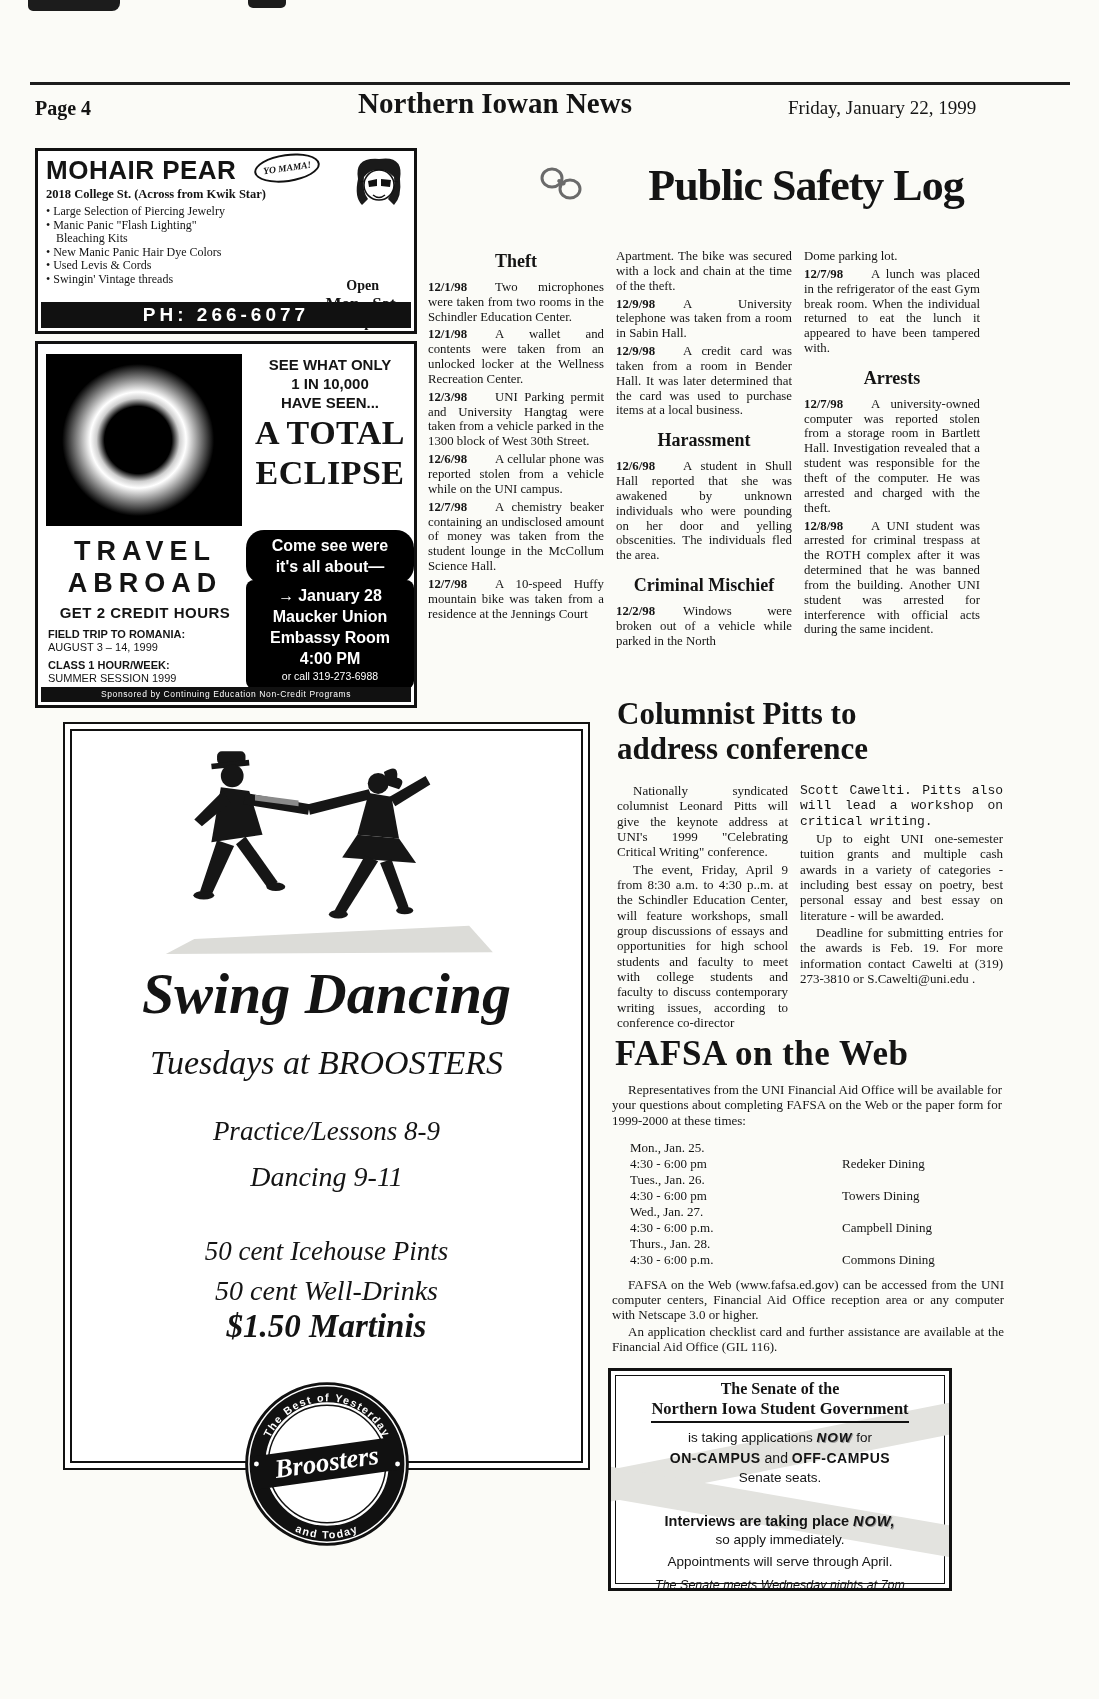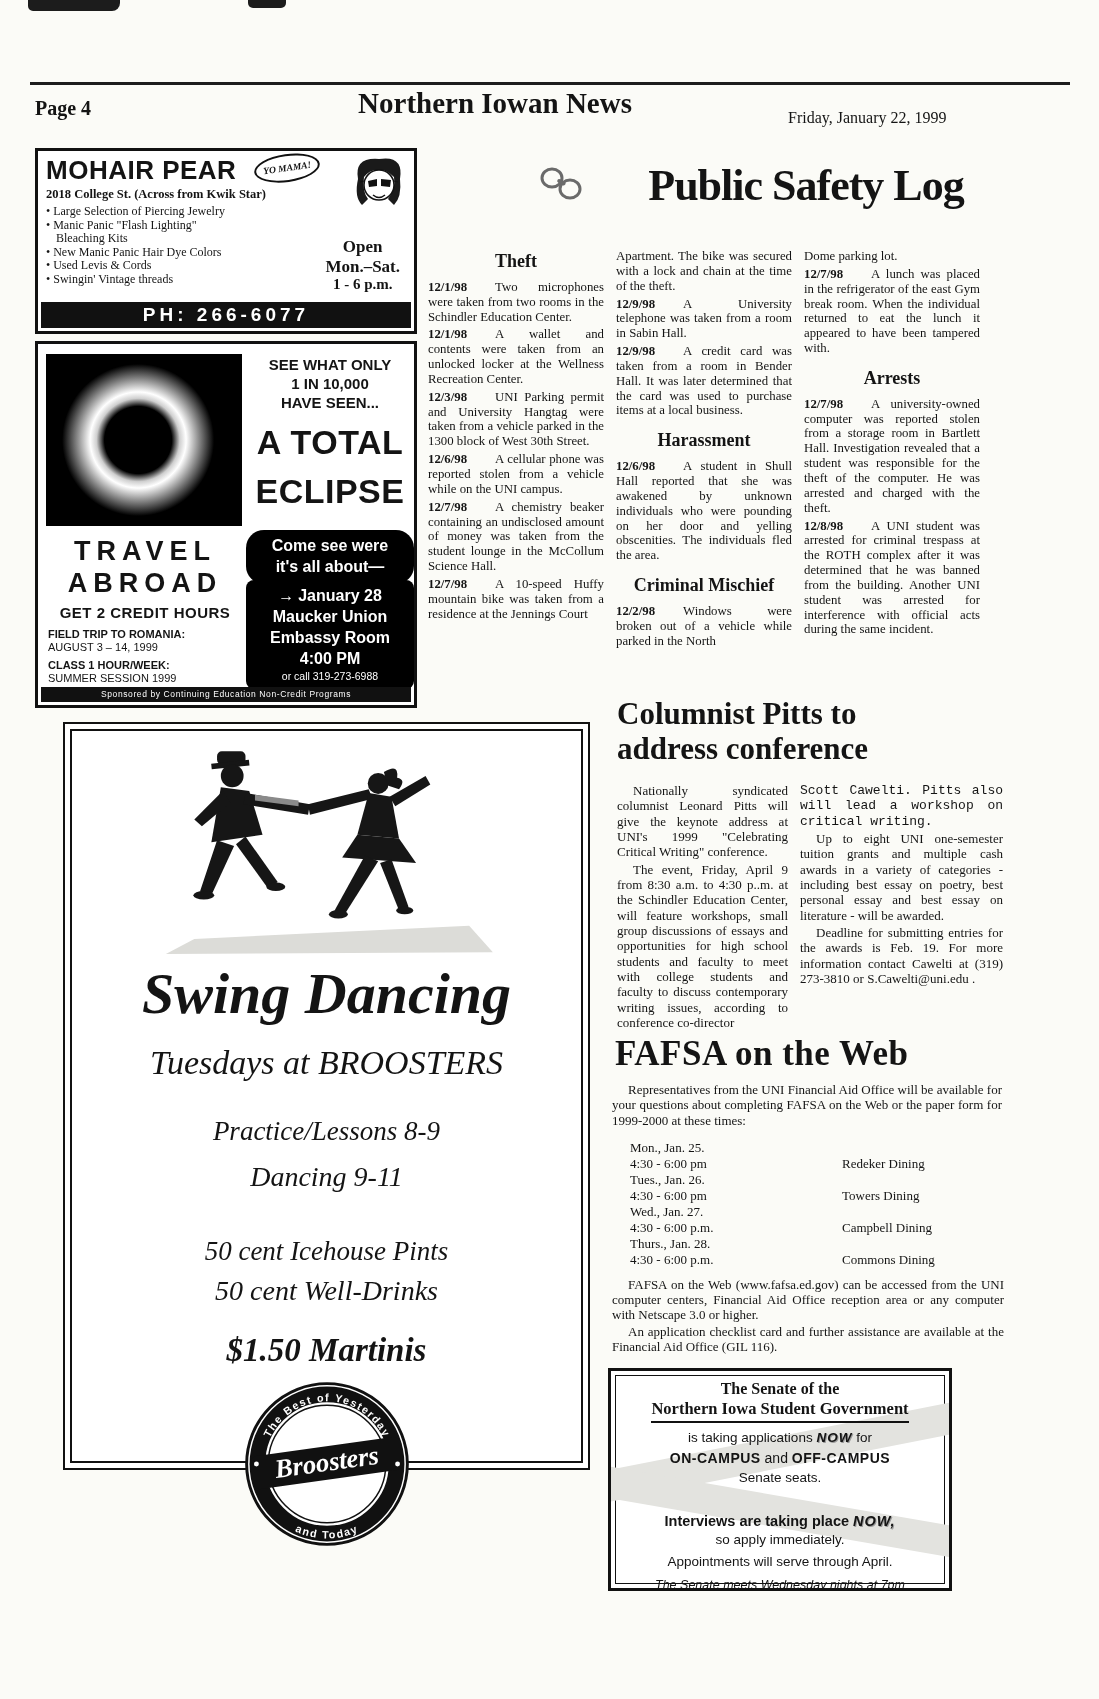--- a/index.html
+++ b/index.html
@@ -10,49 +10,49 @@
     font-family:"Liberation Serif", serif;
   }
   .artifact { position:absolute; background:#1c1c1c; }
   .a1 { left:28px; top:0; width:92px; height:11px; border-radius:0 0 8px 5px; }
   .a2 { left:248px; top:0; width:38px; height:8px; border-radius:0 0 5px 5px; }
 
   
   .masthead { position:absolute; left:30px; top:82px; width:1040px; height:46px; border-top:3px solid #1d1d1d; }
   .mh-page { position:absolute; left:5px; top:12px; font-size:20px; font-weight:bold; }
   .mh-title { position:absolute; left:240px; top:2px; width:450px; text-align:center; font-size:29px; font-weight:bold; }
-  .mh-date { position:absolute; left:758px; top:12px; font-size:16px;margin-top:12px; }
+  .mh-date { position:absolute; left:758px; top:12px; font-size:19px; }
 
   
   .mohair { position:absolute; left:35px; top:148px; width:382px; height:186px; border:3px solid #111; background:#fff; }
   .mo-row { position:relative; padding:4px 8px 0; }
   .mo-name { font-family:"Liberation Sans", sans-serif; font-weight:bold; font-size:26px; letter-spacing:0.5px; }
   .mo-badge { position:absolute; left:216px; top:3px; border:2px solid #111; border-radius:50%;
               padding:7px 7px; font-size:9.5px; font-weight:bold; font-style:italic; transform:rotate(-8deg); background:#fff; }
   .mo-face { position:absolute; right:4px; top:2px; }
   .mo-addr { font-weight:bold; font-size:12.5px; padding:1px 8px 0; }
   .mo-bullets { list-style:none; padding:3px 8px 0; width:215px; }
   .mo-bullets li { font-size:12px; line-height:1.13; padding-left:10px; text-indent:-10px; }
   .mo-hours { position:absolute; right:14px; top:86px; text-align:center; font-weight:bold; line-height:1.15; }
-  .mo-open { font-size:17px; }
+  .mo-open { font-size:14px;margin-top:41px; }
   .mo-days { font-size:17px; }
   .mo-time { font-size:15px; }
   .mo-phone { position:absolute; left:3px; right:3px; bottom:3px; height:26px; background:#111; color:#fff;
               text-align:center; font-family:"Liberation Sans", sans-serif; font-weight:bold; font-size:19px;
               letter-spacing:4px; line-height:26px; }
 
   
   .eclipse { position:absolute; left:35px; top:341px; width:382px; height:367px; border:3px solid #111;
              background:#fff; font-family:"Liberation Sans", sans-serif; }
   .ecl-photo { position:absolute; left:8px; top:10px; width:196px; height:172px; background:#000; }
   .ecl-photo::before { content:""; position:absolute; inset:0;
       background:radial-gradient(circle 80px at 47% 50%, #000 0 42%, #cfcfcf 52%, #ffffff 60%, #8a8a8a 76%, #000 95%); }
   .ecl-head { position:absolute; left:208px; top:12px; width:168px; text-align:center; font-weight:bold; }
   .ecl-small { font-size:15px; line-height:1.25; }
-  .ecl-big { font-size:34px; line-height:1.08; letter-spacing:0.5px; margin-top:12px; }
+  .ecl-big { font-size:34px; line-height:1.08; letter-spacing:0.5px; margin-top:3px;font-family:Liberation Serif, serif; }
   .ecl-big:first-of-type { margin-top:12px; }
   .ecl-pill { position:absolute; left:208px; top:186px; width:168px; background:#000; color:#fff;
               border-radius:18px; text-align:center; font-weight:bold; font-size:16px; line-height:1.3; padding:6px 0; }
   .ecl-travel { position:absolute; left:8px; top:192px; width:198px; text-align:center; font-weight:bold; }
   .trav { font-size:27px; line-height:1.18; letter-spacing:6px; }
   .cred { font-size:15px; margin-top:4px; letter-spacing:0.5px; }
   .ecl-details { position:absolute; left:10px; top:284px; font-size:11px; line-height:1.22; }
   .ecl-info { position:absolute; left:208px; top:236px; width:168px; background:#000; color:#fff;
               border-radius:8px; text-align:center; font-weight:bold; font-size:16px; line-height:1.32; padding:5px 0; }
   .ecl-info .arr { margin-right:4px; }
@@ -93,21 +93,21 @@
   .swing-box { position:absolute; left:63px; top:722px; width:527px; height:748px; border:2px solid #111; background:#fff; }
   .swing-box::before { content:""; position:absolute; inset:5px; border:2px solid #111; pointer-events:none; }
   .swing-box > * { position:absolute; left:0; right:0; text-align:center; }
   .sw-illus { top:14px; }
   .sw-title { top:236px; font-size:58px; font-weight:bold; font-style:italic; }
   .sw-sub { top:320px; font-size:34px; font-style:italic; }
   .sw-l1 { top:392px; font-size:27px; font-style:italic; }
   .sw-l2 { top:437px; font-size:28px; font-style:italic; }
   .sw-l3 { top:512px; font-size:27px; font-style:italic; }
   .sw-l4 { top:551px; font-size:28px; font-style:italic; }
-  .sw-l5 { top:608px; font-size:33px; font-weight:bold; font-style:italic; }
+  .sw-l5 { top:584px; font-size:33px; font-weight:bold; font-style:italic; }
   .sw-logo { top:642px; }
 
   
   .senate-box { position:absolute; left:608px; top:1368px; width:344px; height:223px; border:3px solid #111;
                 background:#fff; overflow:hidden; font-family:"Liberation Sans", sans-serif; }
   .senate-box::before { content:""; position:absolute; inset:4px; border:1px solid #111; pointer-events:none; }
   .ribbon { position:absolute; background:#e3e3df; z-index:0; height:38px; width:150%; left:-25%;
             clip-path:polygon(0 40%,3% 0,97% 18%,100% 68%,96% 100%,3% 82%); }
   .rb1 { top:62px; transform:rotate(-12deg); }
   .rb2 { top:122px; transform:rotate(9deg); }

